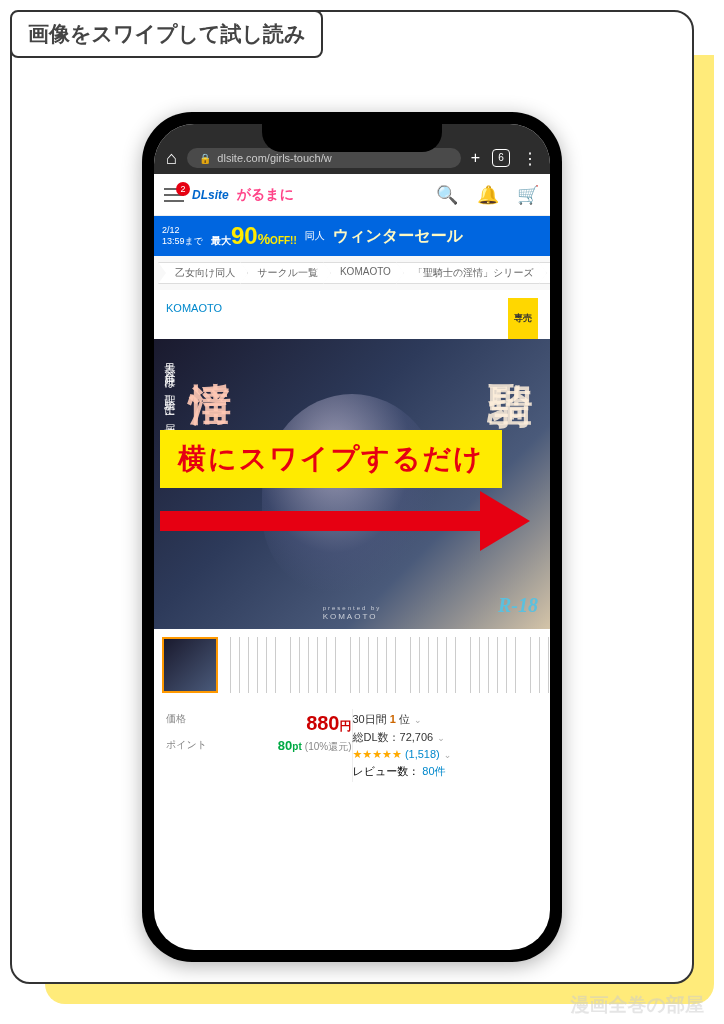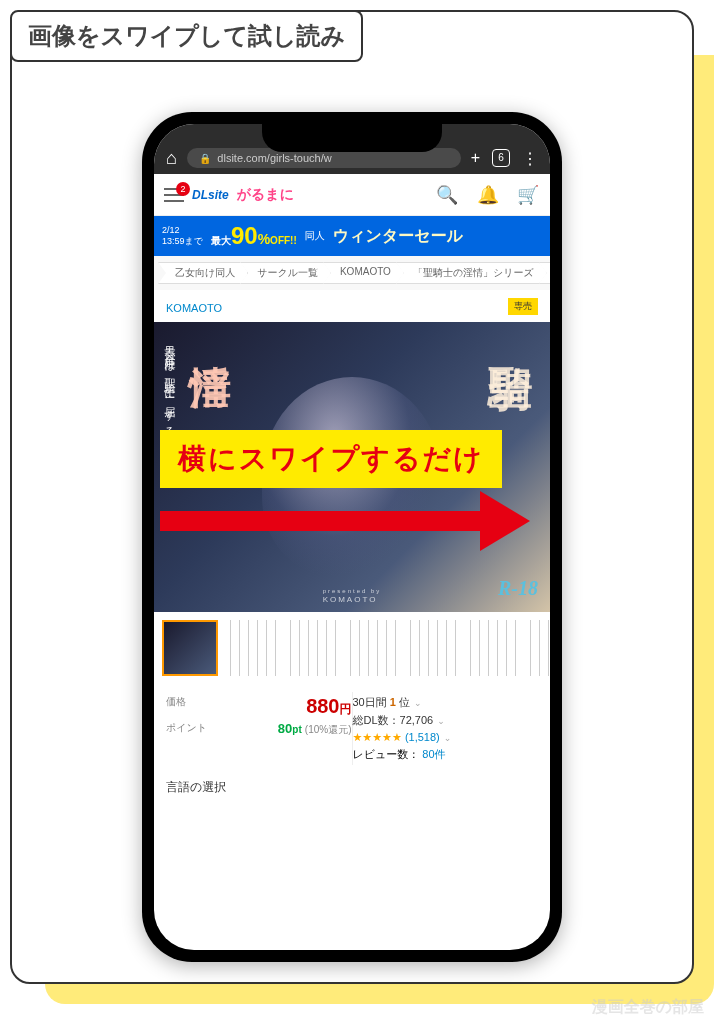--- a/index.html
+++ b/index.html
@@ -2,21 +2,21 @@
 <html><head>
 <meta charset="utf-8">
 <style>
 * { margin: 0; padding: 0; box-sizing: border-box; }
 body { font-family: -apple-system, 'Hiragino Sans', sans-serif; background: #fff; width: 724px; height: 1024px; position: relative; overflow: hidden; }
 
 .outer-frame { position: absolute; top: 10px; left: 10px; right: 30px; bottom: 40px; border: 2px solid #333; border-radius: 20px; background: #fff; }
 .shadow-frame { position: absolute; top: 55px; left: 45px; right: 10px; bottom: 20px; background: #ffeb7a; border-radius: 0 0 20px 20px; z-index: -1; }
 .shadow-frame2 { position: absolute; top: 35px; left: 25px; right: 30px; bottom: 40px; background: #ffeb7a; border-radius: 0 0 20px 20px; z-index: -2; border: 2px solid #333; }
 
-.header-label { position: absolute; top: -2px; left: -2px; background: #fff; border: 2px solid #333; border-radius: 8px; padding: 8px 16px; font-size: 24px; font-weight: bold; color: #444; z-index: 10; }
+.header-label { position: absolute; top: -2px; left: -2px; background: #fff; border: 2px solid #333; border-radius: 8px; padding: 8px 16px; font-size: 21px; font-weight: bold; color: #444; z-index: 10; }
 
 .phone { position: absolute; top: 100px; left: 50%; transform: translateX(-50%); width: 420px; height: 850px; background: #000; border-radius: 50px; padding: 12px; box-shadow: 0 4px 20px rgba(0,0,0,0.3); }
 .phone-inner { width: 100%; height: 100%; background: #fff; border-radius: 40px; overflow: hidden; position: relative; }
 .notch { position: absolute; top: 0; left: 50%; transform: translateX(-50%); width: 180px; height: 28px; background: #000; border-radius: 0 0 20px 20px; z-index: 100; }
 
 .browser-bar { background: #2d2d2d; height: 50px; display: flex; align-items: center; padding: 0 12px 0 12px; gap: 10px; padding-top: 18px; }
 .browser-bar .home { color: #fff; font-size: 18px; }
 .url-box { flex: 1; background: #4a4a4a; border-radius: 20px; padding: 4px 12px; color: #ccc; font-size: 11px; display: flex; align-items: center; gap: 6px; }
 .url-box .lock { font-size: 10px; }
 .browser-icons { display: flex; gap: 12px; color: #fff; font-size: 16px; }
@@ -40,21 +40,21 @@
 .sale-off { font-size: 10px; color: #ffeb00; }
 .sale-text { font-size: 16px; font-weight: bold; color: #fef9c3; }
 
 .breadcrumb { display: flex; padding: 6px 0; font-size: 10px; color: #666; overflow: hidden; background: #f8f8f8; }
 .bc-item { padding: 3px 12px 3px 16px; background: #fff; position: relative; white-space: nowrap; border: 1px solid #ddd; margin-left: -8px; clip-path: polygon(0 0, calc(100% - 8px) 0, 100% 50%, calc(100% - 8px) 100%, 0 100%, 8px 50%); }
 .bc-item:first-child { margin-left: 4px; }
 
 .product-title-area { padding: 8px 12px; }
 .product-title { font-size: 14px; font-weight: bold; color: #333; }
 .product-author { font-size: 11px; color: #0088cc; margin-top: 4px; }
-.exclusive-badge { float: right; background: #ffd700; color: #333; font-size: 9px; padding: 2px 6px; font-weight: normal; }
+.exclusive-badge { float: right; background: #ffd700; color: #333; font-size: 9px; padding: 14px 6px; font-weight: bold; }
 
 .main-image { width: 100%; height: 290px; background: linear-gradient(135deg, #1a1a2e 0%, #2d3a5a 40%, #4a5a7a 70%, #d4c4a8 100%); position: relative; overflow: hidden; }
 .main-image .jp-vert { position: absolute; left: 8px; top: 15px; writing-mode: vertical-rl; color: #fff; font-size: 11px; letter-spacing: 4px; }
 .main-image .jp-vert2 { position: absolute; left: 28px; top: 10px; writing-mode: vertical-rl; color: rgba(255,200,180,0.9); font-size: 42px; font-weight: bold; font-family: serif; }
 .main-image .jp-vert3 { position: absolute; right: 10px; top: 10px; writing-mode: vertical-rl; color: rgba(255,240,220,0.85); font-size: 44px; font-weight: bold; font-family: serif; }
 .main-image .r18 { position: absolute; right: 12px; bottom: 12px; color: #5bc0de; font-size: 20px; font-style: italic; font-weight: bold; font-family: serif; }
 .main-image .credit { position: absolute; left: 50%; bottom: 8px; transform: translateX(-50%); color: rgba(255,255,255,0.7); font-size: 8px; letter-spacing: 2px; }
 .main-image .figure { position: absolute; left: 50%; top: 50%; transform: translate(-50%,-45%); width: 180px; height: 200px; background: radial-gradient(ellipse at 40% 30%, rgba(230,220,240,0.6) 0%, rgba(80,90,130,0.4) 50%, transparent 70%); border-radius: 50% 50% 40% 40%; }
 
 .swipe-callout { position: absolute; top: 430px; left: 160px; right: -40px; z-index: 200; }
@@ -83,21 +83,21 @@
 .review-link { color: #0088cc; text-align: center; }
 .chevron { color: #aaa; font-size: 9px; margin-left: 4px; }
 .info-line { margin: 3px 0; }
 
 .lang-section { padding: 6px 12px 12px; }
 .lang-title { font-size: 12px; color: #333; margin-bottom: 6px; }
 .lang-buttons { display: flex; gap: 6px; }
 .lang-btn { border: 1px solid #ccc; background: #fff; padding: 5px 10px; font-size: 11px; color: #333; border-radius: 2px; }
 .lang-btn.active { border-color: #333; font-weight: bold; }
 
-.watermark { position: absolute; bottom: 6px; right: 20px; color: #ccc; font-size: 16px; font-weight: bold; opacity: 0.5; }
+.watermark { position: absolute; bottom: 6px; right: 20px; color: #ccc; font-size: 19px; font-weight: bold; opacity: 0.5; }
 </style>
 </head>
 <body>
 
 <div class="shadow-frame2"></div>
 <div class="shadow-frame"></div>
 
 <div class="outer-frame">
   <div class="header-label">画像をスワイプして試し読み</div>
 
@@ -204,21 +204,20 @@
           <div class="info-line">
             <span class="stars">★★★★★</span> <span class="review-link">(<span>1,518</span>)</span><span class="chevron">⌄</span>
           </div>
           <div class="info-line">
             <span>レビュー数：</span> <span class="review-link">80件</span>
           </div>
         </div>
       </div>
 
       <div class="lang-section">
-        <div class="lang-title">言語の選択</div>
       </div>
 
     </div>
   </div>
 </div>
 
 <div class="swipe-callout">
   <div class="swipe-text">横にスワイプするだけ</div>
   <div class="swipe-arrow">
     <div class="swipe-arrow-line"></div>

